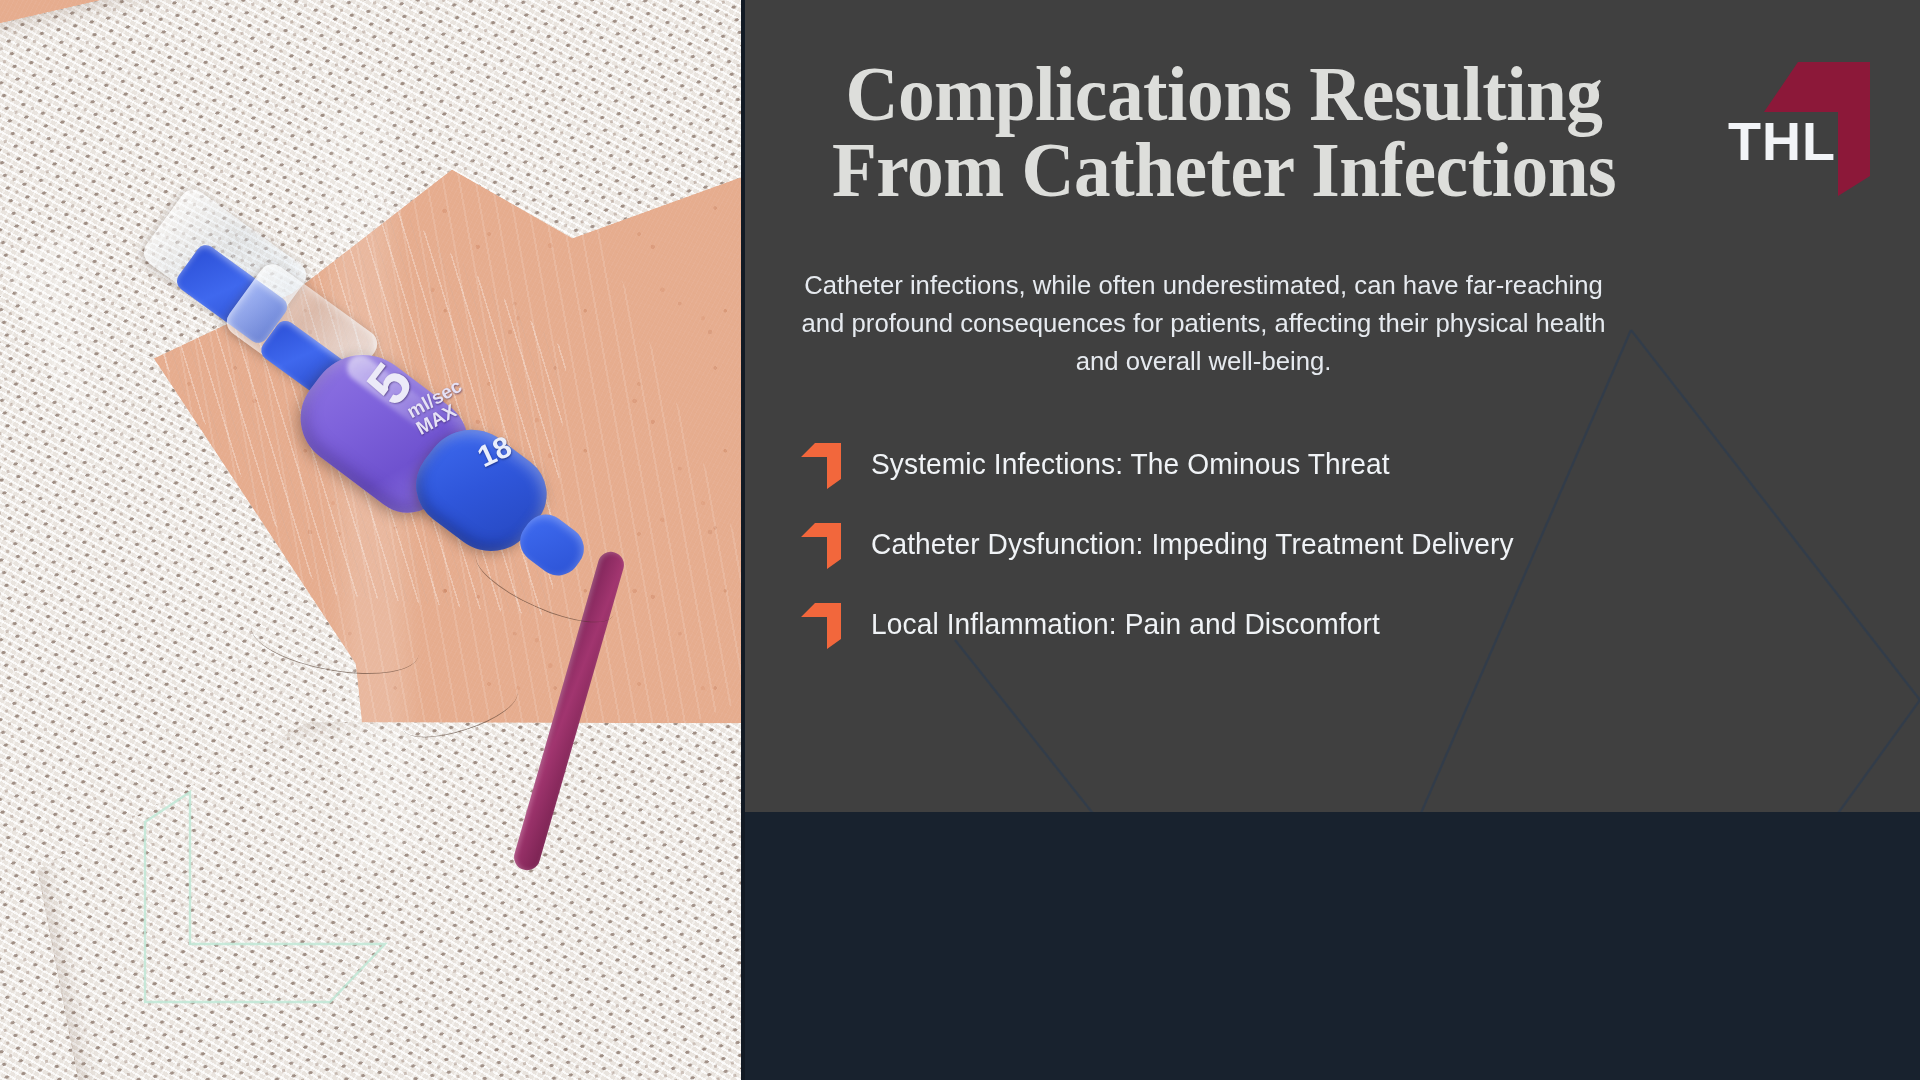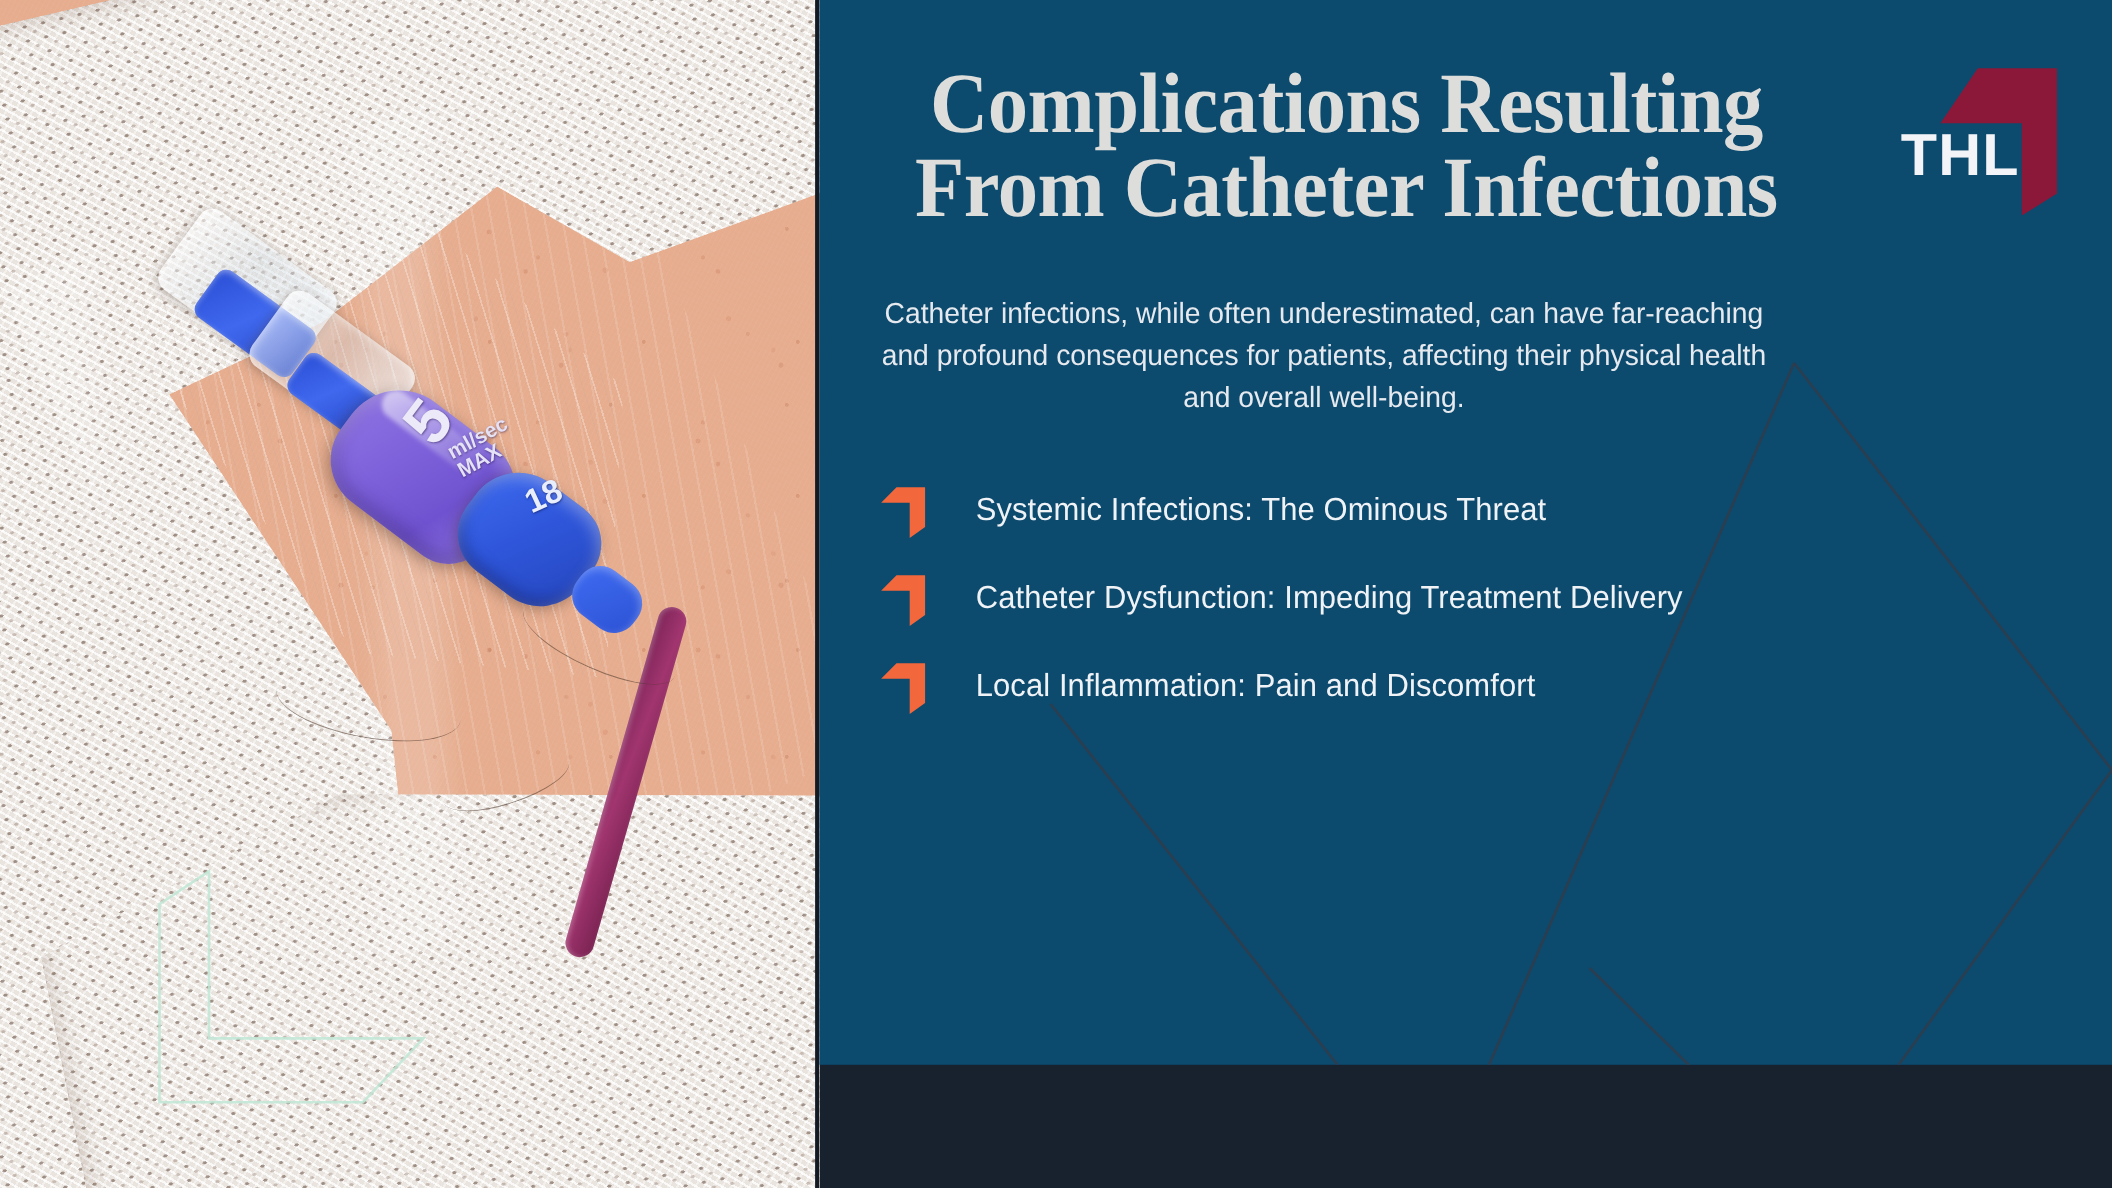--- a/index.html
+++ b/index.html
@@ -243,22 +243,22 @@
     position: absolute;
     right: 0; top: 0;
     width: 4px; height: 100%;
     background: #121a24;
   }
 
   
   #content-panel {
     position: relative;
     flex: 1 1 auto;
-    height: 968px;
-    background: #0c4a6e;
+    height: 812px;
+    background: #404040;
     overflow: hidden;
   }
   .bg-watermark {
     position: absolute;
     inset: 0;
     pointer-events: none;
   }
   .content-inner {
     position: relative;
     z-index: 2;
@@ -317,21 +317,21 @@
 
   
   #bullets {
     list-style: none;
     margin: 0;
     padding: 60px 0 0 0;
   }
   #bullets li {
     display: flex;
     align-items: center;
-    gap: 44px;
+    gap: 28px;
     margin-bottom: 32px;
     min-height: 48px;
   }
   .bullet-marker {
     flex: 0 0 42px;
     width: 42px; height: 48px;
   }
   .bullet-label {
     color: #f0f3f6;
     font-family: "Liberation Sans", sans-serif;

